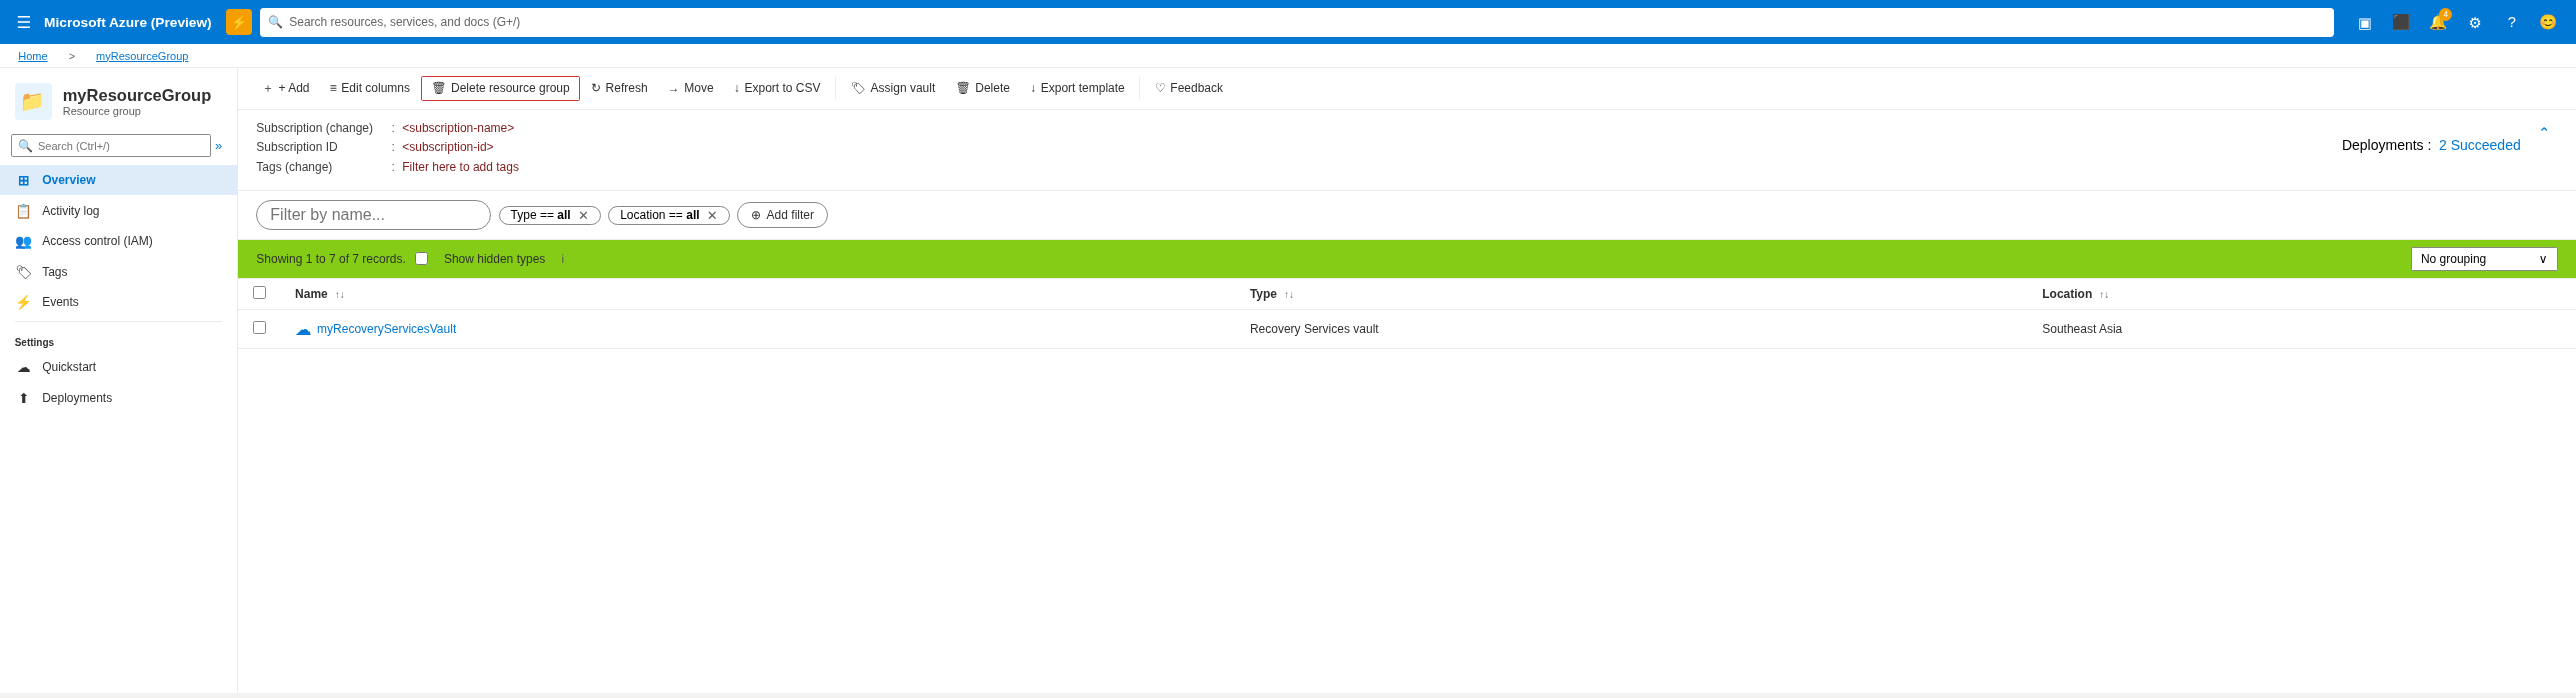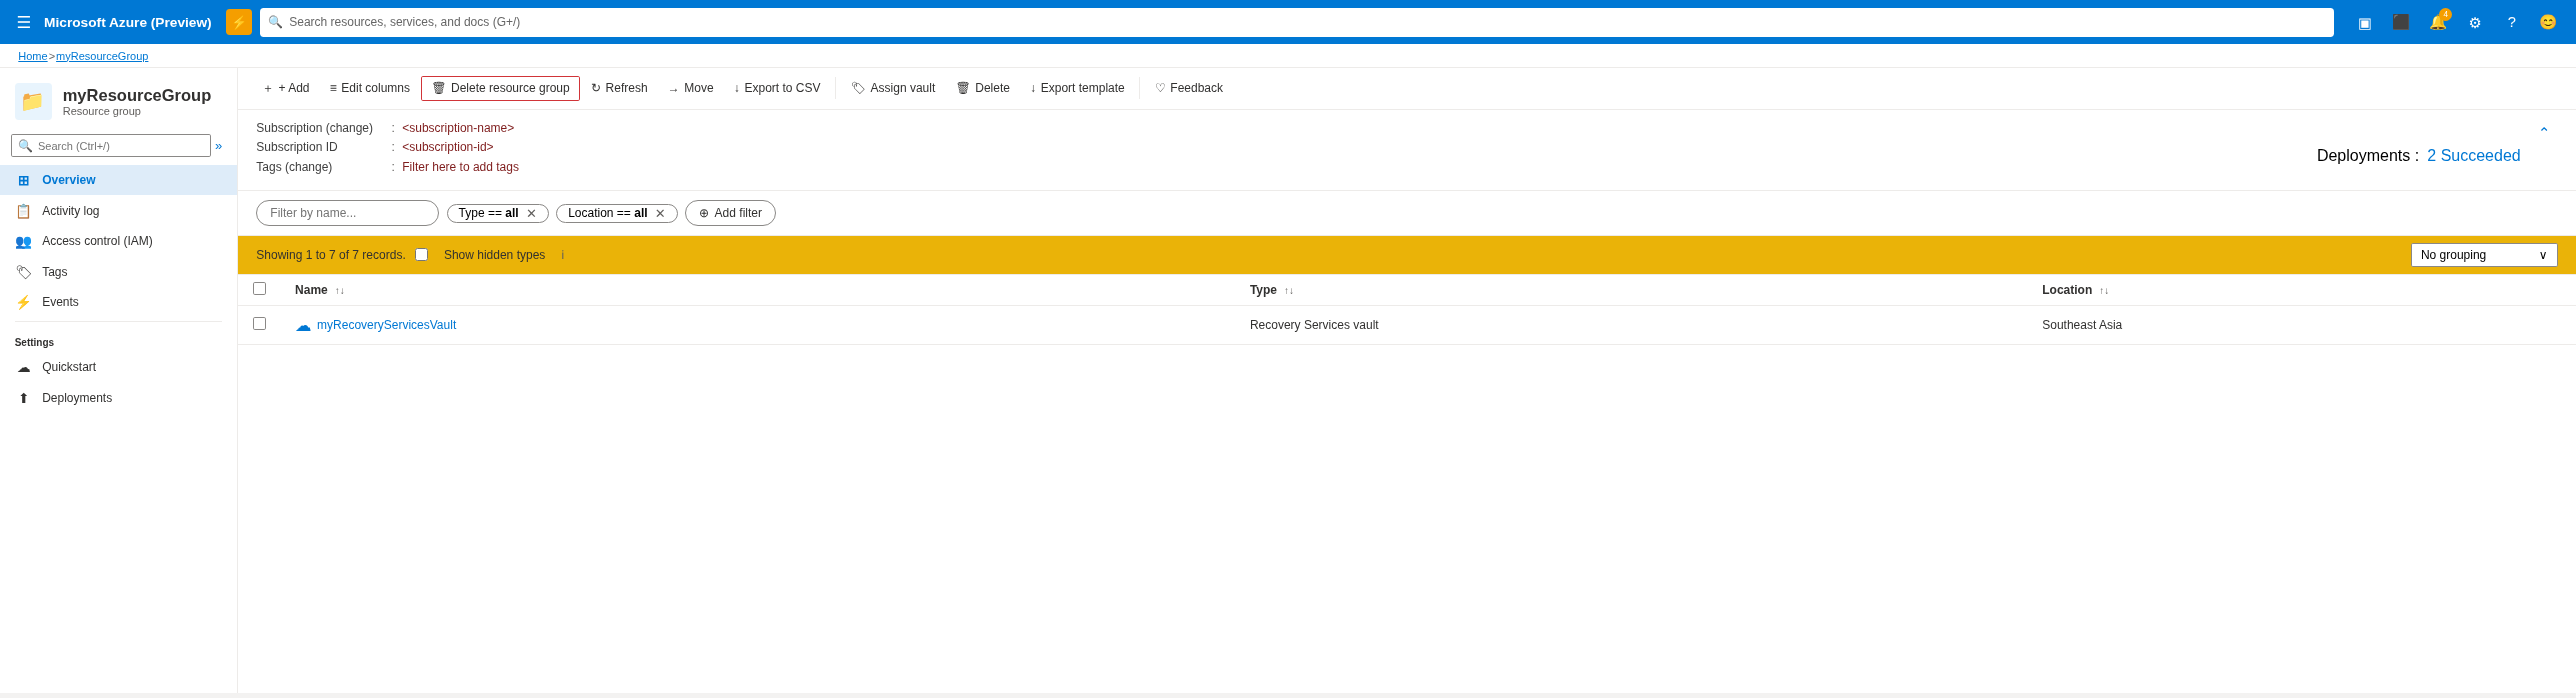--- a/index.html
+++ b/index.html
@@ -64,21 +64,21 @@
     }
 
     
     .breadcrumb {
       background: white;
       padding: 5.5px 18.3px;
       font-size: 11px;
       color: #0078d4;
       display: flex;
       align-items: center;
-      gap: 1px;
+      gap: 21px;
       border-bottom: 0.9px solid #edebe9;
     }
     .breadcrumb .sep { color: #666; }
     .breadcrumb a { color: #0078d4; text-decoration: underline; cursor: pointer; }
     .breadcrumb .current { color: #0078d4; text-decoration: underline; cursor: pointer; }
 
     
     .main-layout {
       display: flex;
       height: calc(698px - 44px - 29px);
@@ -244,21 +244,21 @@
       align-items: center;
       padding: 9.2px 18.3px;
       gap: 7.3px;
       background: white;
       border-bottom: 0.9px solid #edebe9;
     }
     .filter-input {
       border: 0.9px solid #8a8886;
       border-radius: 18.3px;
       padding: 4.6px 13px;
-      font-size: 12px;
+      font-size: 16px;
       outline: none;
       min-width: 147px;
     }
     .filter-tag {
       display: flex;
       align-items: center;
       gap: 5.5px;
       border: 0.9px solid #8a8886;
       border-radius: 18.3px;
       padding: 1px 11px;
@@ -284,21 +284,21 @@
       cursor: pointer;
       color: #323130;
     }
 
     
     .records-bar {
       display: flex;
       align-items: center;
       padding: 7.3px 18.3px;
       gap: 9.2px;
-      background: #eab308;
+      background: #84cc16;
       border-bottom: 0.9px solid #edebe9;
     }
     .records-text { font-size: 12px; color: #323130; }
     .show-hidden { display: flex; align-items: center; gap: 16px; font-size: 12px; color: #323130; }
     .info-circle { color: #605e5c; font-size: 12px; cursor: pointer; }
     .grouping-dropdown {
       margin-left: auto;
       display: flex;
       align-items: center;
       border: 0.9px solid #8a8886;
@@ -485,21 +485,21 @@
             <a>&lt;subscription-id&gt;</a>
           </span>
         </div>
         <div class="info-row">
           <span class="info-label">Tags <a>(change)</a></span>
           <span class="info-sep">:</span>
           <span class="info-value">
             <a>Filter here to add tags</a>
           </span>
         </div>
-        <div style="position:absolute;right:37px;top:26px;font-size:16px;">
+        <div style="position:absolute;right:37px;top:16px;font-size:14px;">
           <span>Deployments :</span>
           <a style="color:#0078d4;text-decoration:none;cursor:pointer;margin-left:3.7px;">2 Succeeded</a>
         </div>
         <span class="collapse-arrow" style="position:absolute;right:7.3px;top:11px;">⌃</span>
       </div>
     </div>
 
     <div class="filter-bar">
       <input type="text" class="filter-input" placeholder="Filter by name..." style="">
       <div class="filter-tag">

